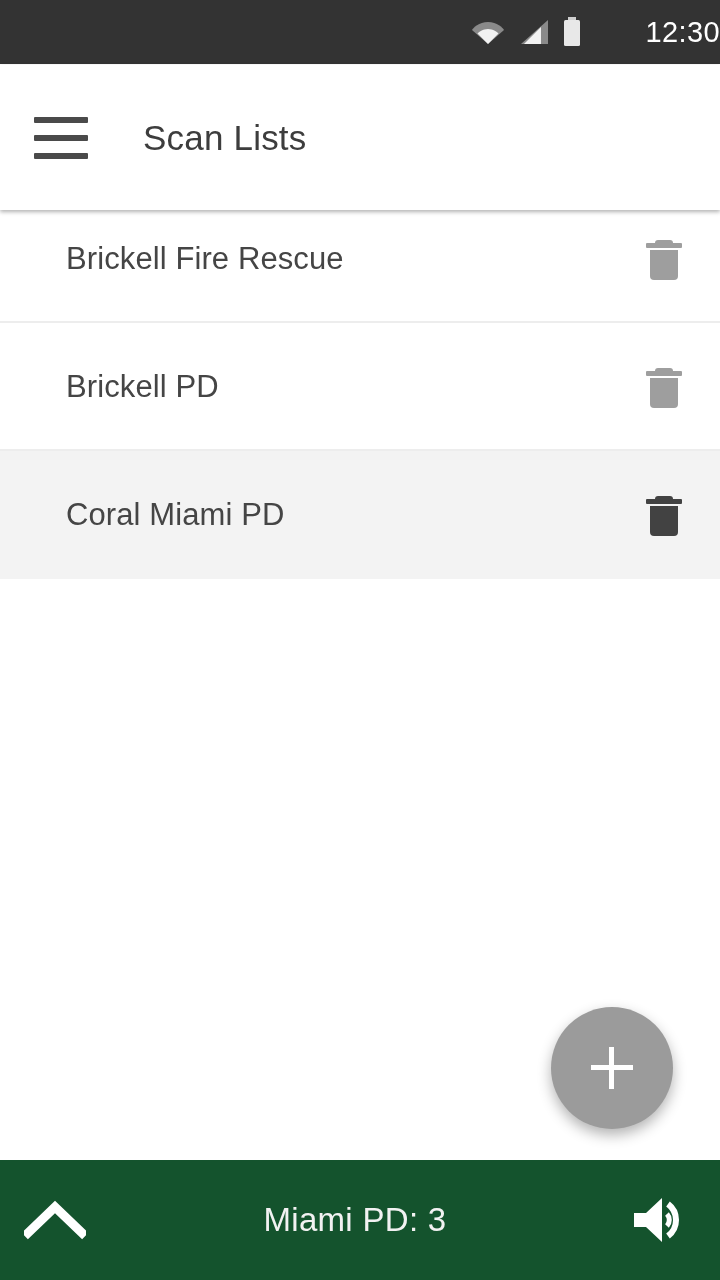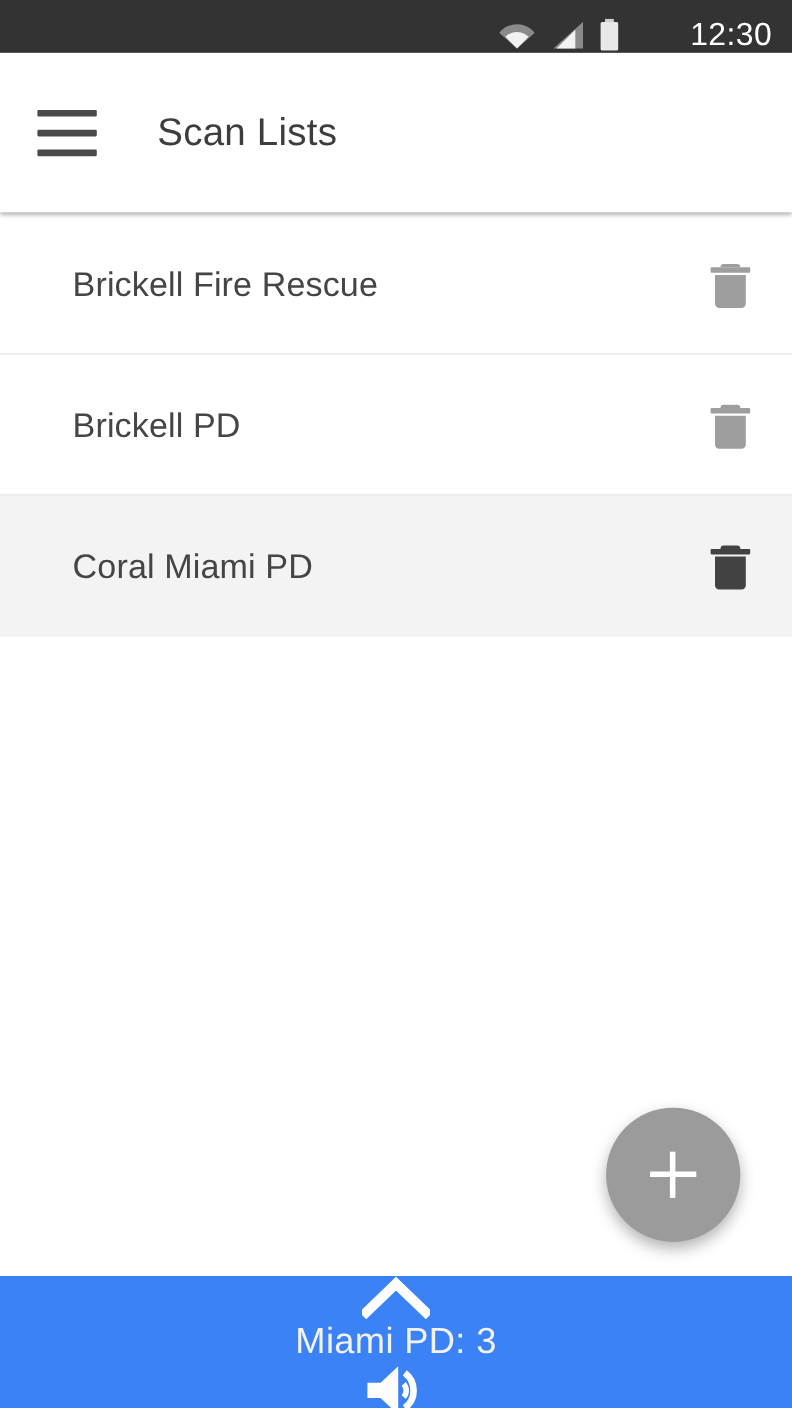--- a/index.html
+++ b/index.html
@@ -18,21 +18,20 @@
   
   .status-bar {
     position: absolute;
     top: 0; left: 0;
     width: 720px;
     height: 64px;
     background: #333333;
     display: flex;
     align-items: center;
     justify-content: flex-end;
-    padding-right: 18px;
     box-sizing: border-box;
     gap: 48px;
   }
   .status-icons {
     display: flex;
     align-items: center;
     gap: 14px;
   }
   .wifi-icon { width: 34px; height: 26px; display:block; }
   .signal-icon { width: 30px; height: 26px; display:block; }
@@ -41,21 +40,21 @@
     color: #ffffff;
     font-size: 29px;
     line-height: 1;
     margin-left: 16px;
     letter-spacing: 0.4px;
   }
 
   
   .app-bar {
     position: absolute;
-    top: 48px; left: 0;
+    top: 65px; left: 0;
     width: 720px;
     height: 145px;
     background: #ffffff;
     display: flex;
     align-items: center;
     box-sizing: border-box;
     box-shadow: 0 2px 4px rgba(0,0,0,0.30);
     z-index: 5;
   }
   .hamburger {
@@ -161,25 +160,24 @@
     top: 0; left: 18px;
     width: 5px; height: 42px;
   }
 
   
   .bottom-bar {
     position: absolute;
     left: 0; bottom: 0;
     width: 720px;
     height: 120px;
-    background: #3b82f6;
+    background: #14532d;
     display: flex;
     align-items: center;
     z-index: 7;
-    flex-direction: column;
   }
   .chevron-btn {
     width: 110px;
     height: 120px;
     display: flex;
     align-items: center;
     justify-content: center;
     cursor: pointer;
   }
   .chevron-up { width: 62px; height: 40px; display: block; }

